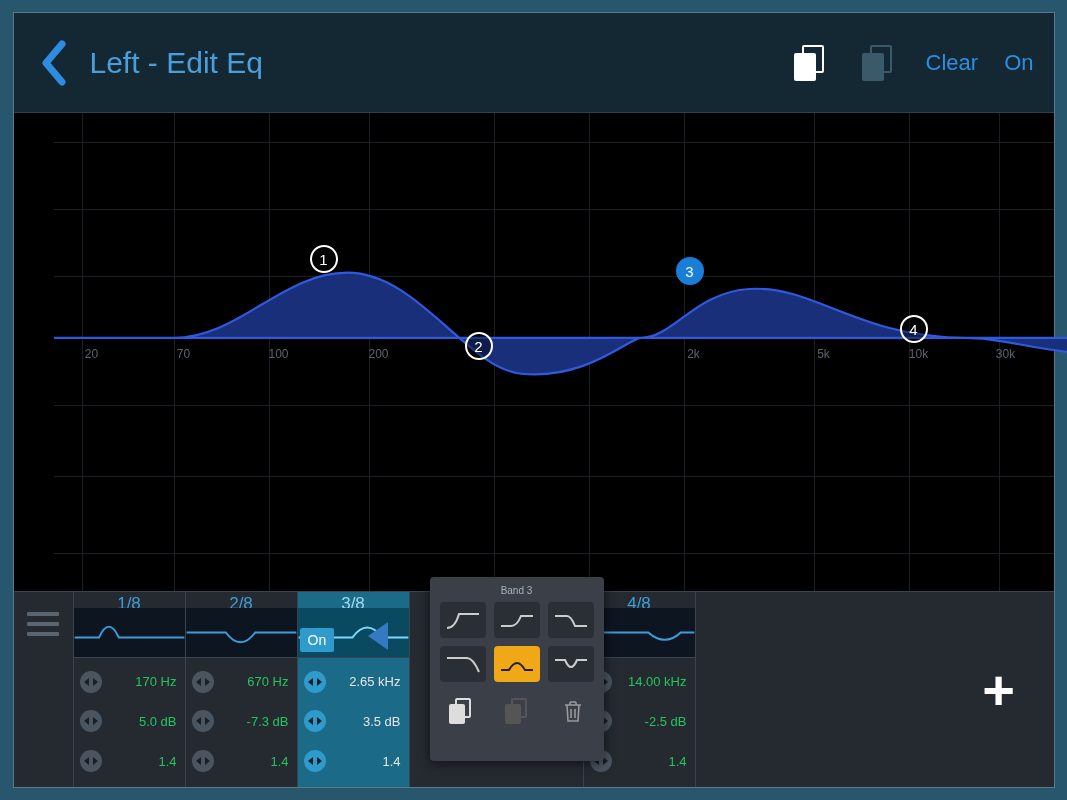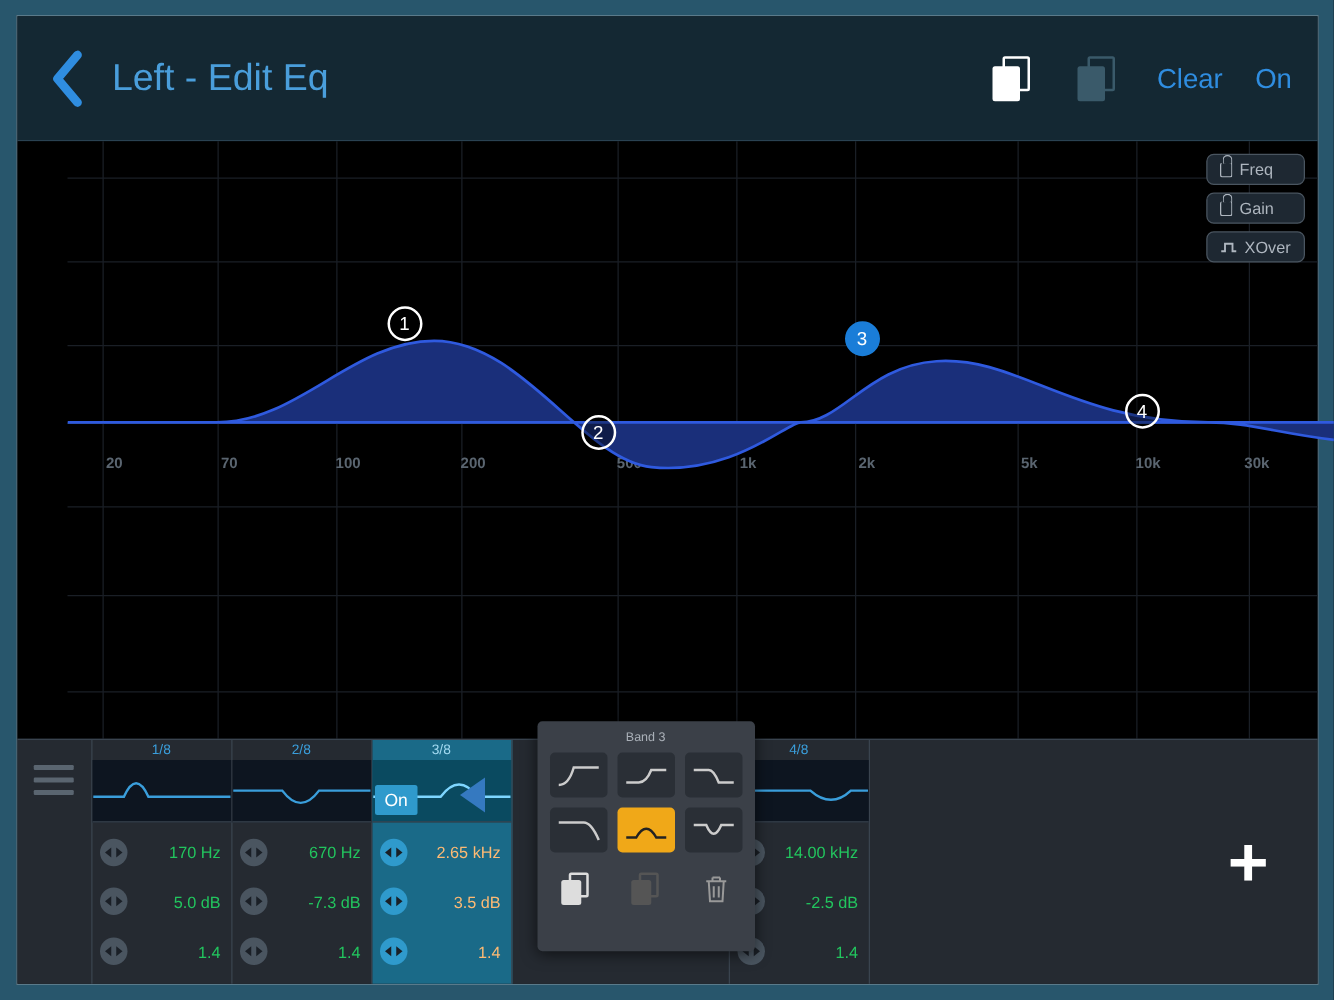--- a/index.html
+++ b/index.html
@@ -29,21 +29,21 @@
   .paste-ico .front { background:#3a5a6a; }
 
   
   .graph { position: relative; flex: 1; background: #000; }
   .y-labels { position:absolute; left:0; top:0; bottom:0; width:40px; color:#5a6570; font-size:12px; }
   .y-labels span { position:absolute; left:6px; transform: translateY(-50%); }
   .gridline { position:absolute; left:40px; right:0; height:1px; background:#1a1f26; }
   .gridline.zero { background:#2a4a6a; }
   .vline { position:absolute; top:0; bottom:0; width:1px; background:#1a1f26; }
   .x-labels { position:absolute; color:#5a6570; font-size:12px; }
-  .x-labels span { position:absolute; top:16px; transform:translateX(-50%);font-weight:bold;}
+  .x-labels span { position:absolute; top:0; transform:translateX(-50%);}
 
   .eq-svg { position:absolute; left:40px; top:0; right:0; height:100%; }
   .band-marker { position:absolute; width:28px; height:28px; border-radius:50%; border:2px solid #fff; color:#fff;
     display:flex; align-items:center; justify-content:center; font-size:15px; font-weight:500;
     transform: translate(-50%,-50%); background:rgba(0,0,0,0.4); cursor:grab;}
   .band-marker.active { background:#1a7dd8; border-color:#1a7dd8; }
 
   .lock-panel { position:absolute; top:10px; right:10px; display:flex; flex-direction:column; gap:6px; }
   .lock-btn { background:#1e2832; border:1px solid #4a5560; color:#aeb6bf; border-radius:6px;
     padding:4px 10px; font-size:13px; display:flex; align-items:center; gap:6px; min-width:74px;
@@ -54,36 +54,36 @@
   .xover-ico svg{ width:14px; height:10px; display:block;}
 
   
   .bottom { height: 196px; background:#252a31; display:flex; border-top:1px solid #3a444f; position:relative;}
   .menu-btn { width:60px; display:flex; align-items:flex-start; justify-content:center; padding-top:20px; cursor:pointer; border-right:1px solid #3a444f;}
   .menu-btn .bars { width:32px; height:24px; display:flex; flex-direction:column; justify-content:space-between;}
   .menu-btn .bars span{ height:4px; background:#5a6570; border-radius:1px;}
 
   .bands { display:flex; flex:1; position:relative; }
   .band { width:112px; border-right:1px solid #3a444f; display:flex; flex-direction:column; position:relative;}
-  .band-hdr { height:16px; text-align:center; color:#3a9edb; font-size:11px; padding-top:2px;}
+  .band-hdr { height:16px; text-align:center; color:#3a9edb; font-size:17px; padding-top:2px;}
   .band-wave { height:50px; background:#0d1520; position:relative; border-bottom:1px solid #3a444f;}
   .band-wave svg { width:100%; height:100%; }
   .band-rows { flex:1; display:flex; flex-direction:column; justify-content:space-around; padding:4px 8px 6px 6px;}
   .band-row { display:flex; align-items:center; justify-content:space-between; height:30px;}
   .adj-btn { width:22px; height:22px; border-radius:50%; background:#4a5560; position:relative; flex-shrink:0;}
   .adj-btn:before, .adj-btn:after { content:""; position:absolute; top:50%; width:0; height:0; }
   .adj-btn:before { left:4px; border-top:4px solid transparent; border-bottom:4px solid transparent; border-right:5px solid #1a1f26; transform:translateY(-50%);}
   .adj-btn:after { right:4px; border-top:4px solid transparent; border-bottom:4px solid transparent; border-left:5px solid #1a1f26; transform:translateY(-50%);}
   .band-val { color:#22c55e; font-size:13px; text-align:right;}
 
   .band.selected { background:#1a6a88; }
   .band.selected .band-hdr { color:#a0d8ef; }
   .band.selected .band-wave { background:#0a4a60; }
   .band.selected .adj-btn { background:#2f9acc; }
-  .band.selected .band-val { color:#fdba74;text-align:right; }
+  .band.selected .band-val { color:#e5e5e5;text-align:right; }
   .band .on-badge { position:absolute; left:2px; top:36px; background:#2f9acc; color:#fff; font-size:14px;
     padding:4px 8px; border-radius:2px;}
   .sel-arrow { position:absolute; left:70px; top:30px; width:0; height:0; border-top:14px solid transparent;
     border-bottom:14px solid transparent; border-right:20px solid #3579c0;}
 
   
   .popover { position:absolute; left:416px; top:564px; width:174px; height:184px; background:#3b4048;
     border-radius:4px; box-shadow:0 2px 12px rgba(0,0,0,0.6); padding:8px 10px 10px 10px;}
   .popover-title{ color:#aab0b8; font-size:10px; text-align:center; margin-bottom:6px;}
   .filter-grid{ display:grid; grid-template-columns:repeat(3,1fr); gap:8px;}
@@ -177,38 +177,20 @@
     <div class="band-marker" style="left:465px; top:233px">
         <span>2</span>
       </div>
     <div class="band-marker active" style="left:676px; top:158px">
         <span>3</span>
       </div>
     <div class="band-marker" style="left:900px; top:216px">
         <span>4</span>
       </div>
 
-    <div class="lock-panel">
-      <div class="lock-btn">
-          <span class="lock-ico"></span>
-          <span>Freq</span>
-        </div>
-      <div class="lock-btn">
-          <span class="lock-ico"></span>
-          <span>Gain</span>
-        </div>
-      <div class="lock-btn">
-        <span class="xover-ico">
-            <svg viewBox="0 0 14 10">
-              <path d="M1,8 L4,8 L4,2 L10,2 L10,8 L13,8" fill="none" stroke="#aeb6bf" stroke-width="1.5"></path>
-            </svg>
-          </span>
-        <span>XOver</span>
-      </div>
-    </div>
   </div>
 
   <div class="bottom">
     <div class="menu-btn">
       <div class="bars">
           <span></span>
           <span></span>
           <span></span>
         </div>
     </div>

